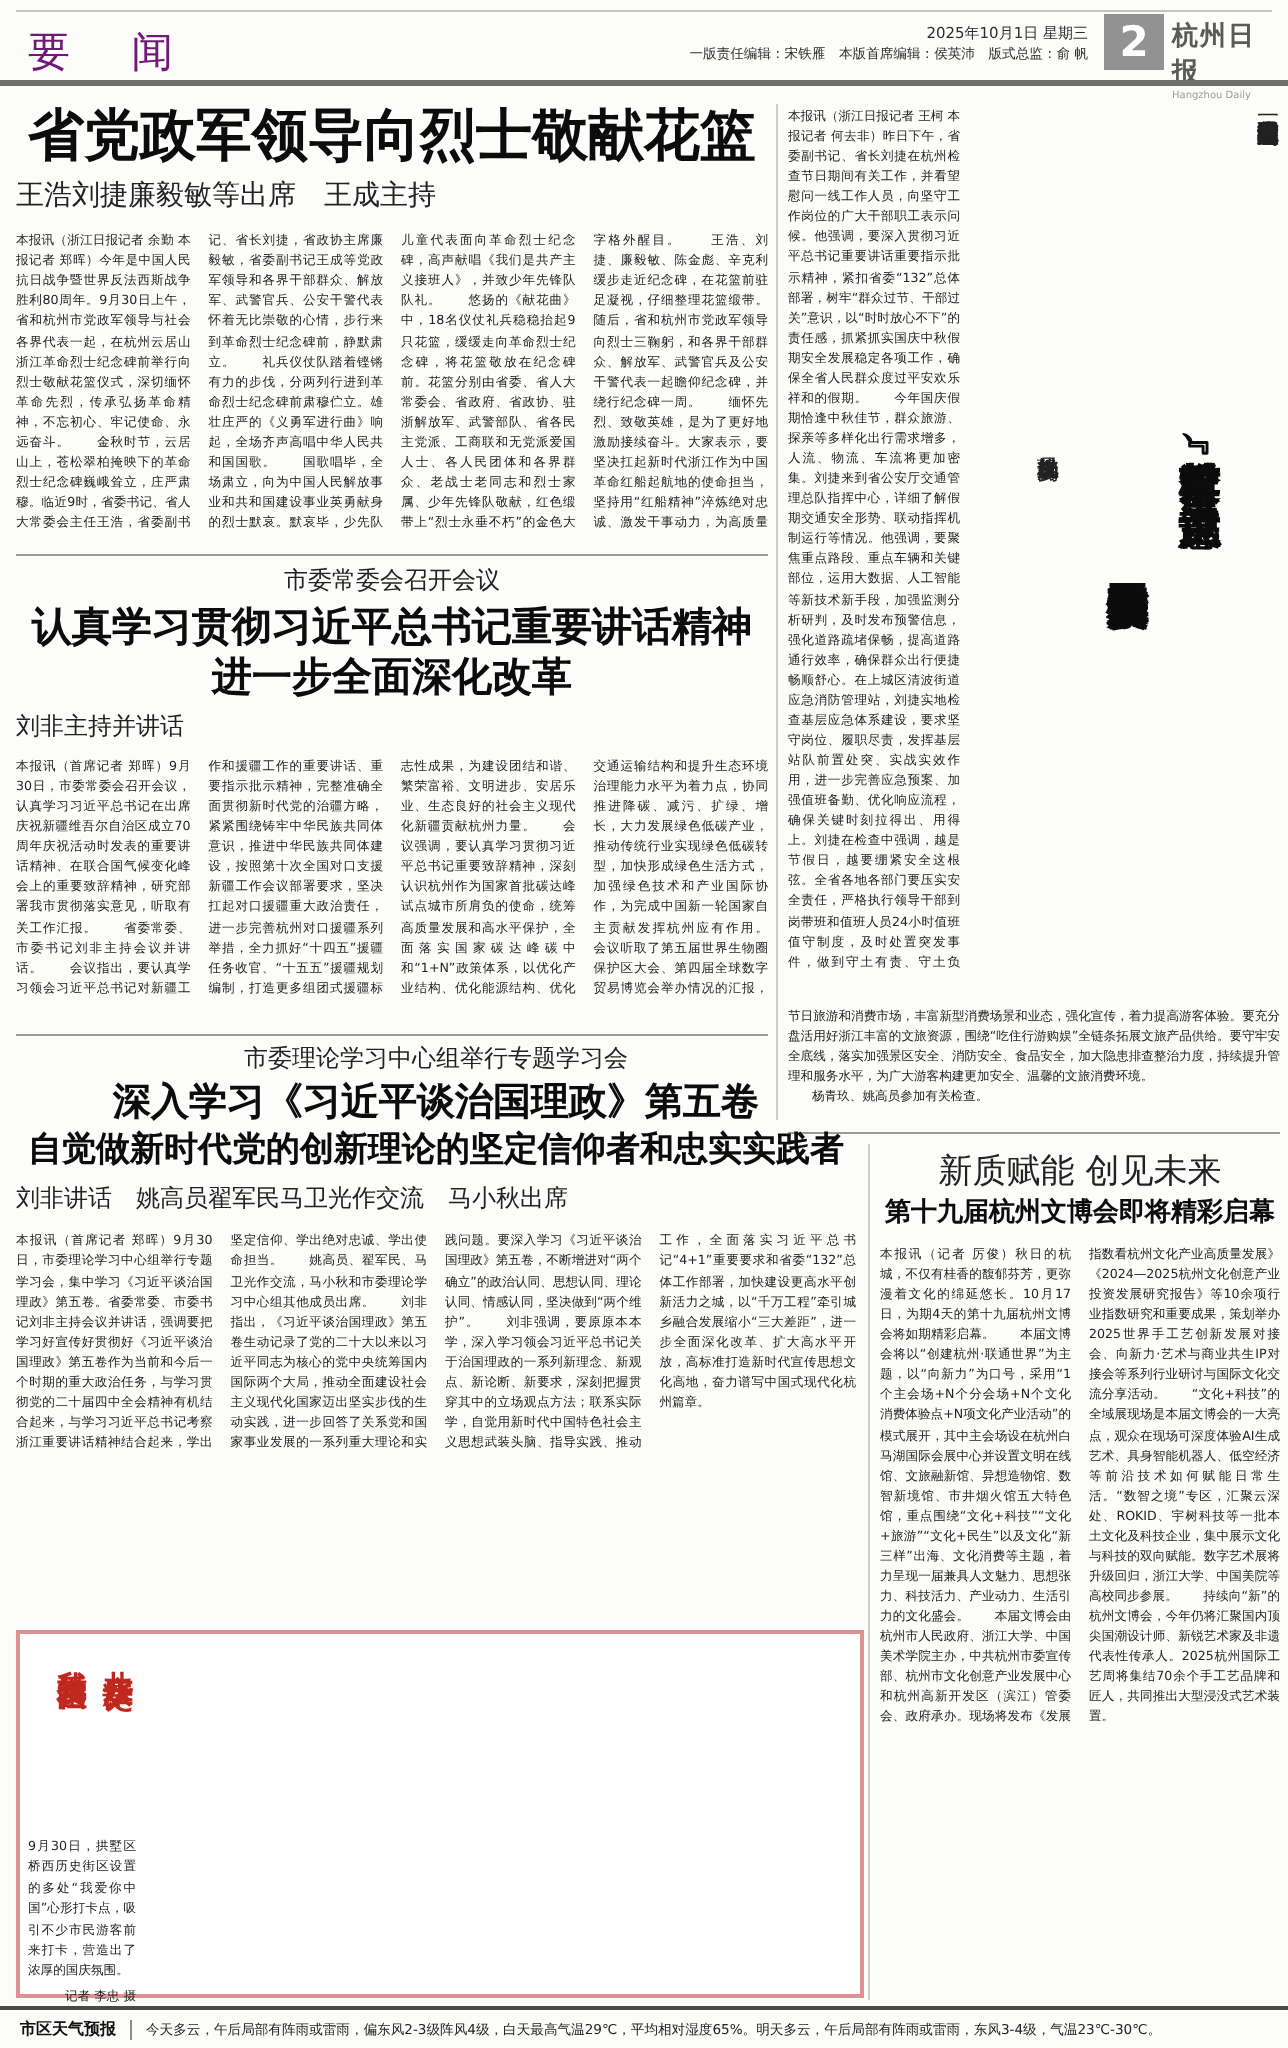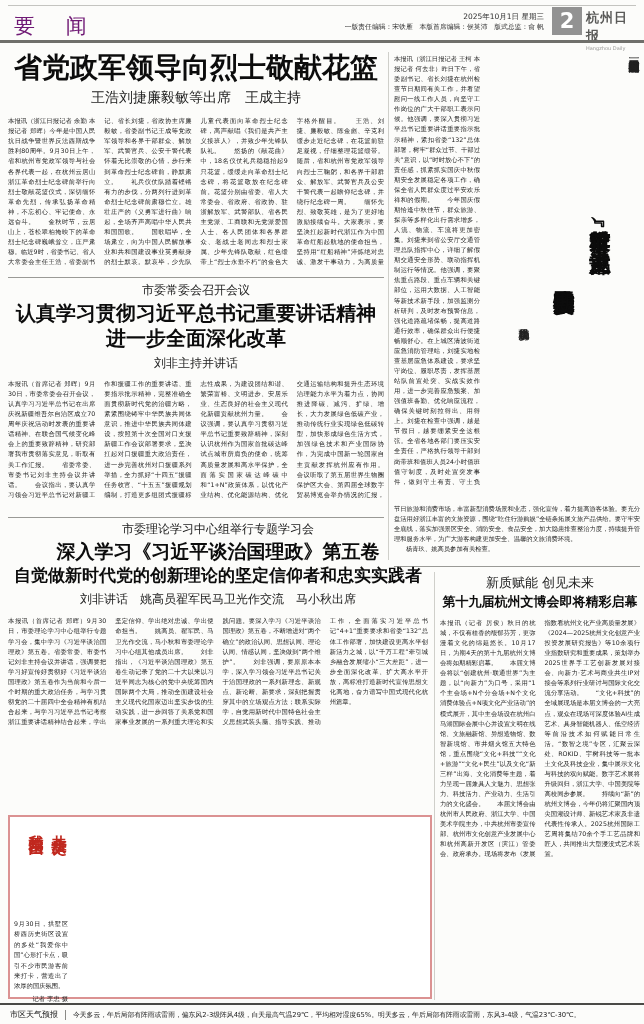--- a/index.html
+++ b/index.html
@@ -12,21 +12,21 @@
   
   .section-title{font-size:21px;letter-spacing:12px;color:#701a75;font-weight:400;}
   .hdr-small{font-size:7.5px;color:#2e2e2e;text-align:right;line-height:1.5;}
   .page-no{width:30px;height:28px;background:#929292;color:#fff;font-size:21px;font-weight:bold;
            display:flex;align-items:center;justify-content:center;}
   .logo-cn{font-size:13px;font-weight:bold;color:#5a5a58;font-family:"DejaVu Serif",serif;letter-spacing:1px;}
   .logo-en{font-size:5px;color:#9a9a98;}
   
   .headline{font-weight:bold;color:#0c0c0c;text-align:center;line-height:1.15;}
   .kicker{text-align:center;color:#222;}
-  .byline{text-align:center;color:#222;}
+  .byline{text-align:left;color:#222;}
   
   .bodytext{font-size:6.3px;line-height:1.6;text-align:justify;color:#222;overflow:hidden;
             text-justify:inter-character;}
   .cols4{column-count:4;column-gap:9px;}
   .cols2{column-count:2;column-gap:9px;}
   
   .vtext{writing-mode:vertical-rl;text-orientation:upright;overflow:hidden;}
   
   .photo-frame{border:2px solid #db9292;background:#fff;}
   .photo-title{color:#c0281e;font-weight:bold;font-size:15px;letter-spacing:2px;}
@@ -43,21 +43,21 @@
         background-image:repeating-linear-gradient(180deg,transparent 0 6px,#a2a69e 6px 7px),
                          repeating-linear-gradient(90deg,transparent 0 14px,#aaaea6 14px 15px);}
   .bldg{position:absolute;left:0;top:14%;width:36%;height:60%;background:#50483e;}
   .roof{position:absolute;left:0;top:8%;width:44%;height:9%;background:#5e564a;transform:skewY(-3deg);}
   .door{position:absolute;left:6%;bottom:0;width:16%;height:42%;background:#2f2b26;}
   .ground{position:absolute;left:0;bottom:0;width:100%;height:9%;background:#a8a49a;}
   .flag{position:absolute;width:34px;height:24px;background:#cf2418;transform:rotate(-6deg);}
   .arm{position:absolute;width:8px;height:34px;background:#c59a7d;transform:rotate(18deg);}
   .sil{position:absolute;background:#3a3a3a;}
   
-  .weather-label{font-size:8px;font-weight:normal;color:#111;}
+  .weather-label{font-size:8px;font-weight:bold;color:#111;}
   .weather-text{font-size:6.8px;color:#222;white-space:nowrap;overflow:hidden;}
 </style>
 </head>
 <body>
 
 <div id="page">
 
   <div class="abs" style="left:8px;top:5px;right:8px;height:1px;background:#c4c4c0;"></div>
   <div class="abs section-title" style="left:14px;top:12px;">要 闻</div>
   <div class="abs hdr-small" style="right:100px;top:11px;width:260px;">
@@ -102,21 +102,21 @@
   <div class="abs" style="left:8px;top:521px;width:420px;">
     <div class="kicker" style="font-size:12px;">市委理论学习中心组举行专题学习会</div>
     <div class="headline" style="font-size:19px;margin-top:3px;">深入学习《习近平谈治国理政》第五卷</div>
     <div class="headline" style="font-size:17px;margin-top:3px;">自觉做新时代党的创新理论的坚定信仰者和忠实实践者</div>
     <div class="byline" style="font-size:12px;margin-top:6px;">刘非讲话　姚高员翟军民马卫光作交流　马小秋出席</div>
     <div class="bodytext cols4" style="margin-top:8px;height:182px;">本报讯（首席记者 郑晖）9月30日，市委理论学习中心组举行专题学习会，集中学习《习近平谈治国理政》第五卷。省委常委、市委书记刘非主持会议并讲话，强调要把学习好宣传好贯彻好《习近平谈治国理政》第五卷作为当前和今后一个时期的重大政治任务，与学习贯彻党的二十届四中全会精神有机结合起来，与学习习近平总书记考察浙江重要讲话精神结合起来，学出坚定信仰、学出绝对忠诚、学出使命担当。　　姚高员、翟军民、马卫光作交流，马小秋和市委理论学习中心组其他成员出席。　　刘非指出，《习近平谈治国理政》第五卷生动记录了党的二十大以来以习近平同志为核心的党中央统筹国内国际两个大局，推动全面建设社会主义现代化国家迈出坚实步伐的生动实践，进一步回答了关系党和国家事业发展的一系列重大理论和实践问题。要深入学习《习近平谈治国理政》第五卷，不断增进对“两个确立”的政治认同、思想认同、理论认同、情感认同，坚决做到“两个维护”。　　刘非强调，要原原本本学，深入学习领会习近平总书记关于治国理政的一系列新理念、新观点、新论断、新要求，深刻把握贯穿其中的立场观点方法；联系实际学，自觉用新时代中国特色社会主义思想武装头脑、指导实践、推动工作，全面落实习近平总书记“4+1”重要要求和省委“132”总体工作部署，加快建设更高水平创新活力之城，以“千万工程”牵引城乡融合发展缩小“三大差距”，进一步全面深化改革、扩大高水平开放，高标准打造新时代宣传思想文化高地，奋力谱写中国式现代化杭州篇章。</div>
   </div>
   <div class="rule-v" style="left:434px;top:572px;height:428px;"></div>
 
   <div class="abs" style="left:440px;top:574px;width:200px;">
-    <div class="kicker" style="font-size:13px;">新质赋能 创见未来</div>
+    <div class="kicker" style="font-size:17px;">新质赋能 创见未来</div>
     <div class="headline" style="font-size:13px;margin-top:3px;">第十九届杭州文博会即将精彩启幕</div>
     <div class="bodytext cols2" style="margin-top:8px;height:370px;">本报讯（记者 厉俊）秋日的杭城，不仅有桂香的馥郁芬芳，更弥漫着文化的绵延悠长。10月17日，为期4天的第十九届杭州文博会将如期精彩启幕。　　本届文博会将以“创建杭州·联通世界”为主题，以“向新力”为口号，采用“1个主会场+N个分会场+N个文化消费体验点+N项文化产业活动”的模式展开，其中主会场设在杭州白马湖国际会展中心并设置文明在线馆、文旅融新馆、异想造物馆、数智新境馆、市井烟火馆五大特色馆，重点围绕“文化+科技”“文化+旅游”“文化+民生”以及文化“新三样”出海、文化消费等主题，着力呈现一届兼具人文魅力、思想张力、科技活力、产业动力、生活引力的文化盛会。　　本届文博会由杭州市人民政府、浙江大学、中国美术学院主办，中共杭州市委宣传部、杭州市文化创意产业发展中心和杭州高新开发区（滨江）管委会、政府承办。现场将发布《发展指数看杭州文化产业高质量发展》《2024—2025杭州文化创意产业投资发展研究报告》等10余项行业指数研究和重要成果，策划举办2025世界手工艺创新发展对接会、向新力·艺术与商业共生IP对接会等系列行业研讨与国际文化交流分享活动。　　“文化+科技”的全域展现场是本届文博会的一大亮点，观众在现场可深度体验AI生成艺术、具身智能机器人、低空经济等前沿技术如何赋能日常生活。“数智之境”专区，汇聚云深处、ROKID、宇树科技等一批本土文化及科技企业，集中展示文化与科技的双向赋能。数字艺术展将升级回归，浙江大学、中国美院等高校同步参展。　　持续向“新”的杭州文博会，今年仍将汇聚国内顶尖国潮设计师、新锐艺术家及非遗代表性传承人。2025杭州国际工艺周将集结70余个手工艺品牌和匠人，共同推出大型浸没式艺术装置。</div>
   </div>
 
   <div class="abs photo-frame" style="left:8px;top:815px;width:424px;height:184px;">
     <div class="abs" style="left:0;top:0;width:62px;height:100%;padding:6px 4px;">
       <div class="vtext photo-title" style="height:86px;float:right;">共庆华诞</div>
       <div class="vtext photo-title" style="height:86px;float:right;margin-right:4px;">我爱祖国</div>
       <div class="caption" style="clear:both;padding-top:10px;">9月30日，拱墅区桥西历史街区设置的多处“我爱你中国”心形打卡点，吸引不少市民游客前来打卡，营造出了浓厚的国庆氛围。</div>
       <div class="caption" style="text-align:right;margin-top:2px;">记者 李忠 摄</div>

